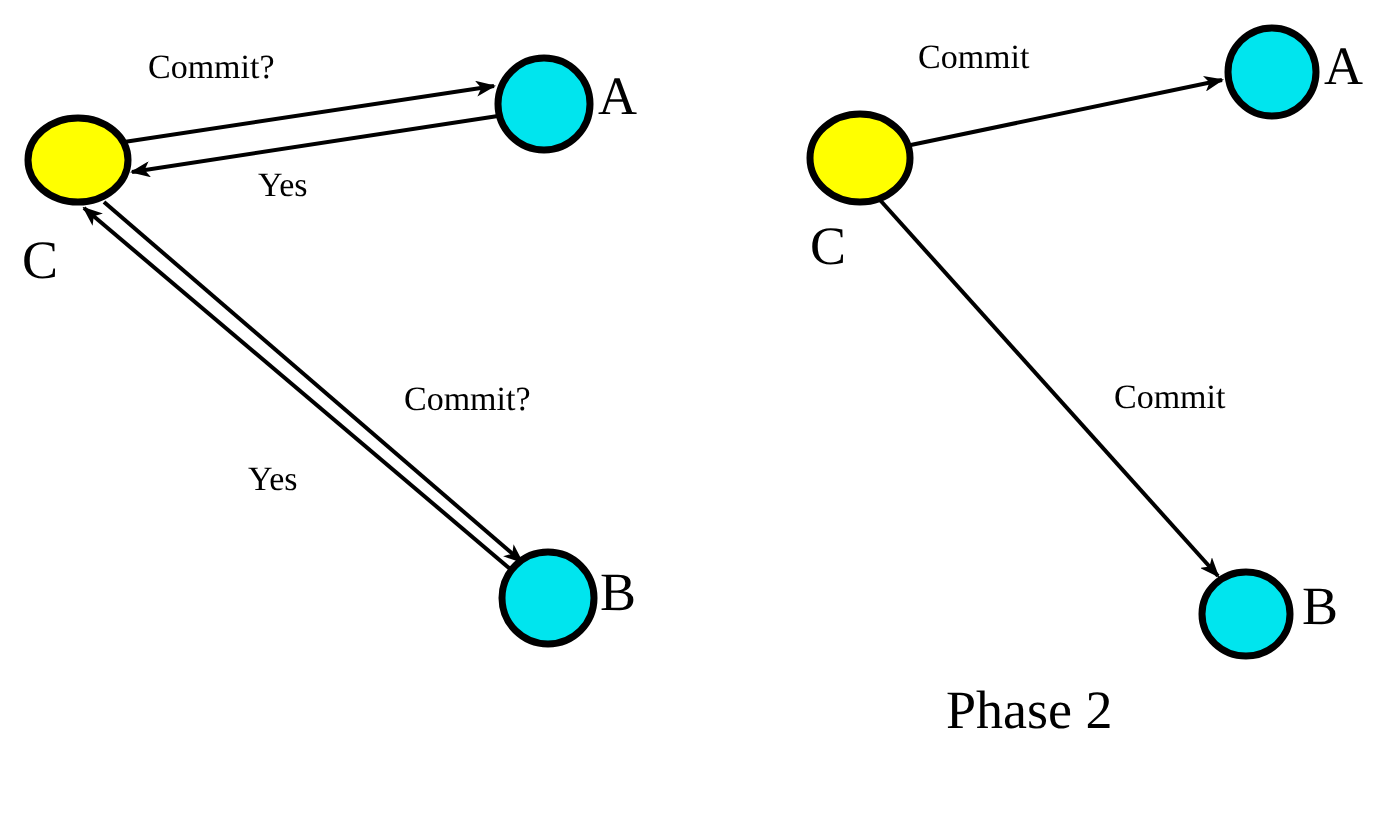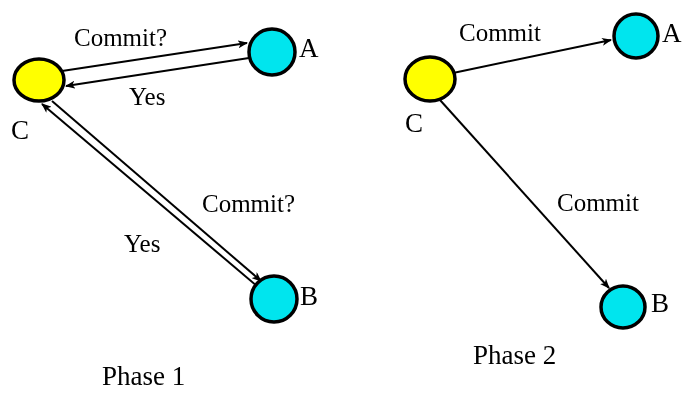--- a/index.html
+++ b/index.html
@@ -26,21 +26,21 @@
   }
   .edge-label,
   .node-label,
   .phase-caption {
     position: absolute;
     color: #000000;
     white-space: nowrap;
     font-family: "Liberation Serif", "DejaVu Serif", serif;
     line-height: 1;
   }
-  .edge-label { font-size: 25px; }
+  .edge-label { font-size: 17px; }
   .node-label { font-size: 27px; }
   .phase-caption { font-size: 27px; }
 
   
   .p1-commit-top  { left: 74px;  top: 25px; }
   .p1-yes-top     { left: 129px; top: 84px; }
   .p1-commit-bot  { left: 202px; top: 191px; }
   .p1-yes-bot     { left: 124px; top: 231px; }
   .p1-label-c     { left: 11px;  top: 117px; }
   .p1-label-a     { left: 299px; top: 35px; }
@@ -101,21 +101,20 @@
   <div class="edge-label p1-commit-bot">Commit?</div>
 
   <div class="edge-label p1-yes-bot">Yes</div>
 
   <div class="node-label p1-label-c">C</div>
 
   <div class="node-label p1-label-a">A</div>
 
   <div class="node-label p1-label-b">B</div>
 
-  <div class="phase-caption p1-caption">Phase 1</div>
 
   <div class="edge-label p2-commit-top">Commit</div>
 
   <div class="edge-label p2-commit-bot">Commit</div>
 
   <div class="node-label p2-label-c">C</div>
 
   <div class="node-label p2-label-a">A</div>
 
   <div class="node-label p2-label-b">B</div>

